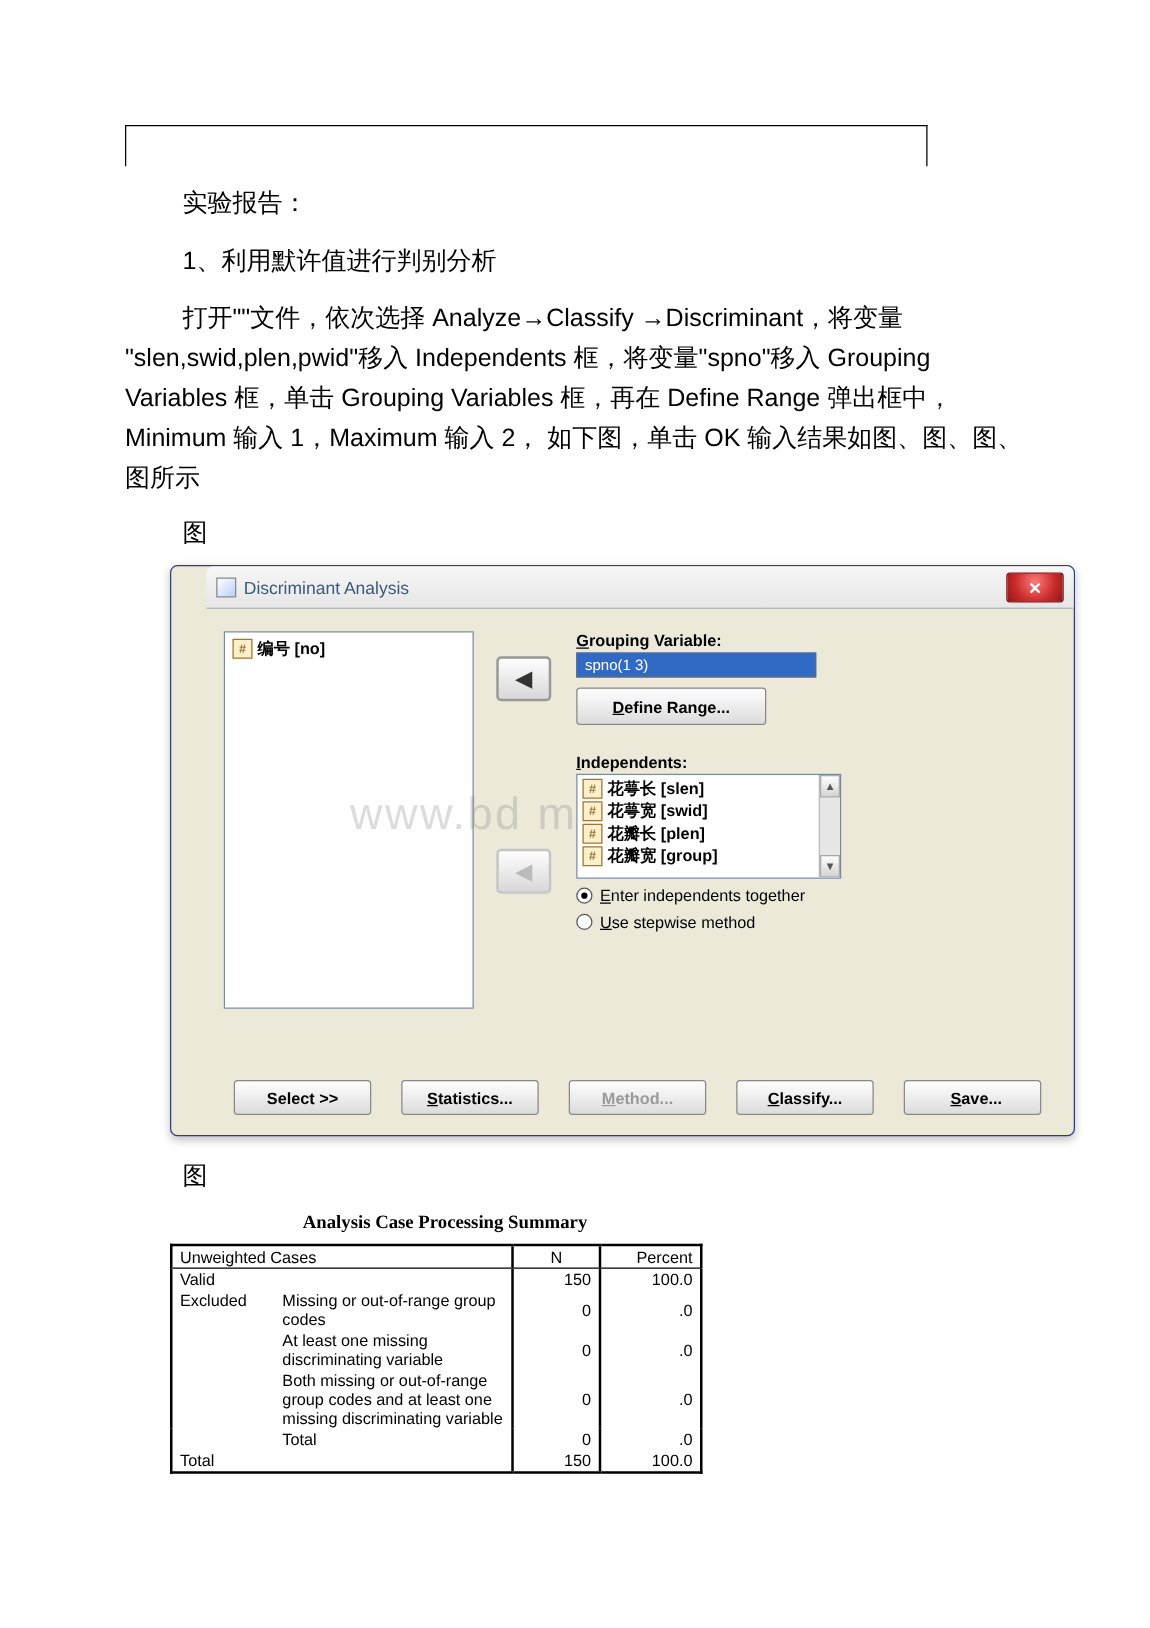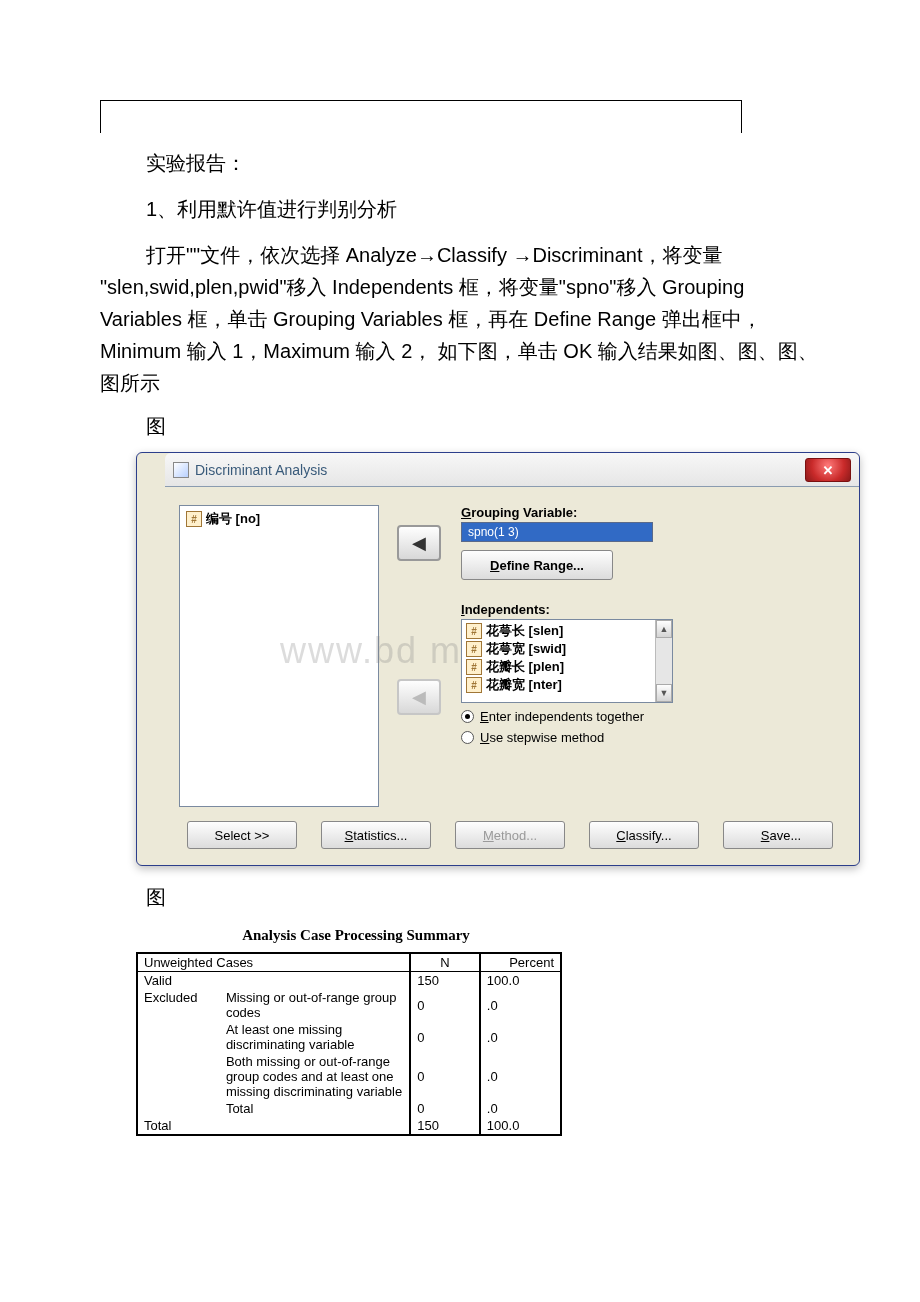--- a/index.html
+++ b/index.html
@@ -191,22 +191,22 @@
   .rbtn.default { border:2px solid #4a6aa5; }
   .bottom-row {
     display:flex; gap:24px; margin-top:14px;
     padding: 0 4px 2px 8px;
   }
   .bbtn {
     height:26px; width:108px;
     background: linear-gradient(#fefefe,#dcdcdc);
     border:1px solid #888;
     border-radius:3px;
-    font-size:13px; font-weight:normal;
-    display:flex;align-items:center;justify-content:center;
+    font-size:13px; font-weight:bold;
+    display:flex;align-items:center;justify-content:center;margin-top:43px;
   }
   .bbtn.disabled { color:#9a9a9a; }
   
   .summary-wrap { margin-left:36px; }
   .summary-title {
     font-family: "Times New Roman", serif;
     font-weight: bold;
     font-size: 15px;
     text-align: center;
     width: 440px;
@@ -220,21 +220,21 @@
   }
   table.summary td, table.summary th {
     padding: 1px 6px;
     vertical-align: top;
   }
   .bt { border-top: 2px solid #000; }
   .bb { border-bottom: 2px solid #000; }
   .bl { border-left: 2px solid #000; }
   .br { border-right: 2px solid #000; }
   .bbthin { border-bottom: 1px solid #000; }
-  .num { }
+  .num { text-align: right; }
   .rowlabel { width: 72px; }
   .sublabel { width: 190px; }
   .watermark {
     position: absolute;
     font-size: 36px;
     color: rgba(128,128,128,.28);
     font-family: Arial, sans-serif;
     letter-spacing: 2px;
     left: 280px;
     top: 630px;
@@ -295,21 +295,21 @@
             <div class="var-item">
                 <span class="var-icon">#</span>
                 <span>花萼宽 [swid]</span>
               </div>
             <div class="var-item">
                 <span class="var-icon">#</span>
                 <span>花瓣长 [plen]</span>
               </div>
             <div class="var-item">
                 <span class="var-icon">#</span>
-                <span>花瓣宽 [nter]</span>
+                <span>花瓣宽 [group]</span>
               </div>
             <div class="indep-scroll">
               <div class="scroll-btn">▲</div>
               <div class="scroll-btn">▼</div>
             </div>
           </div>
 
           <div class="radio-row">
             <span class="radio-dot sel"></span>
             <span><u>E</u><span>nter independents together</span></span>

